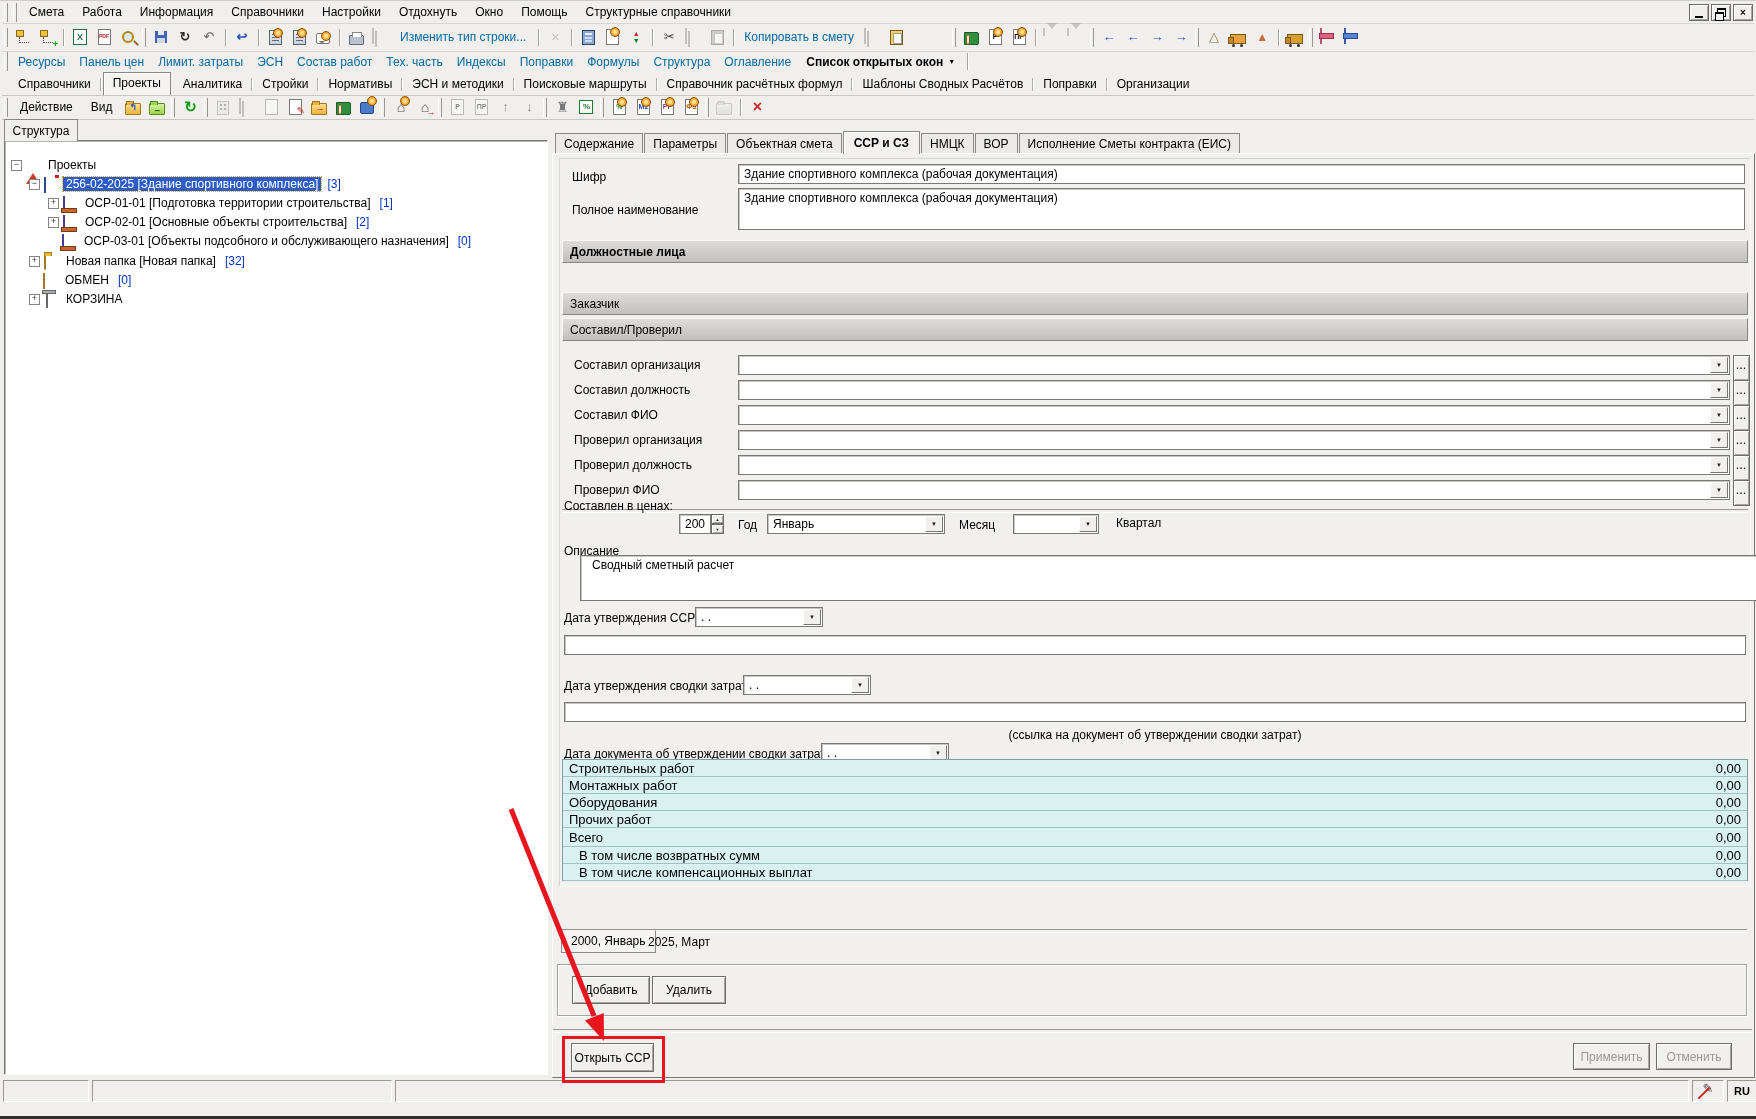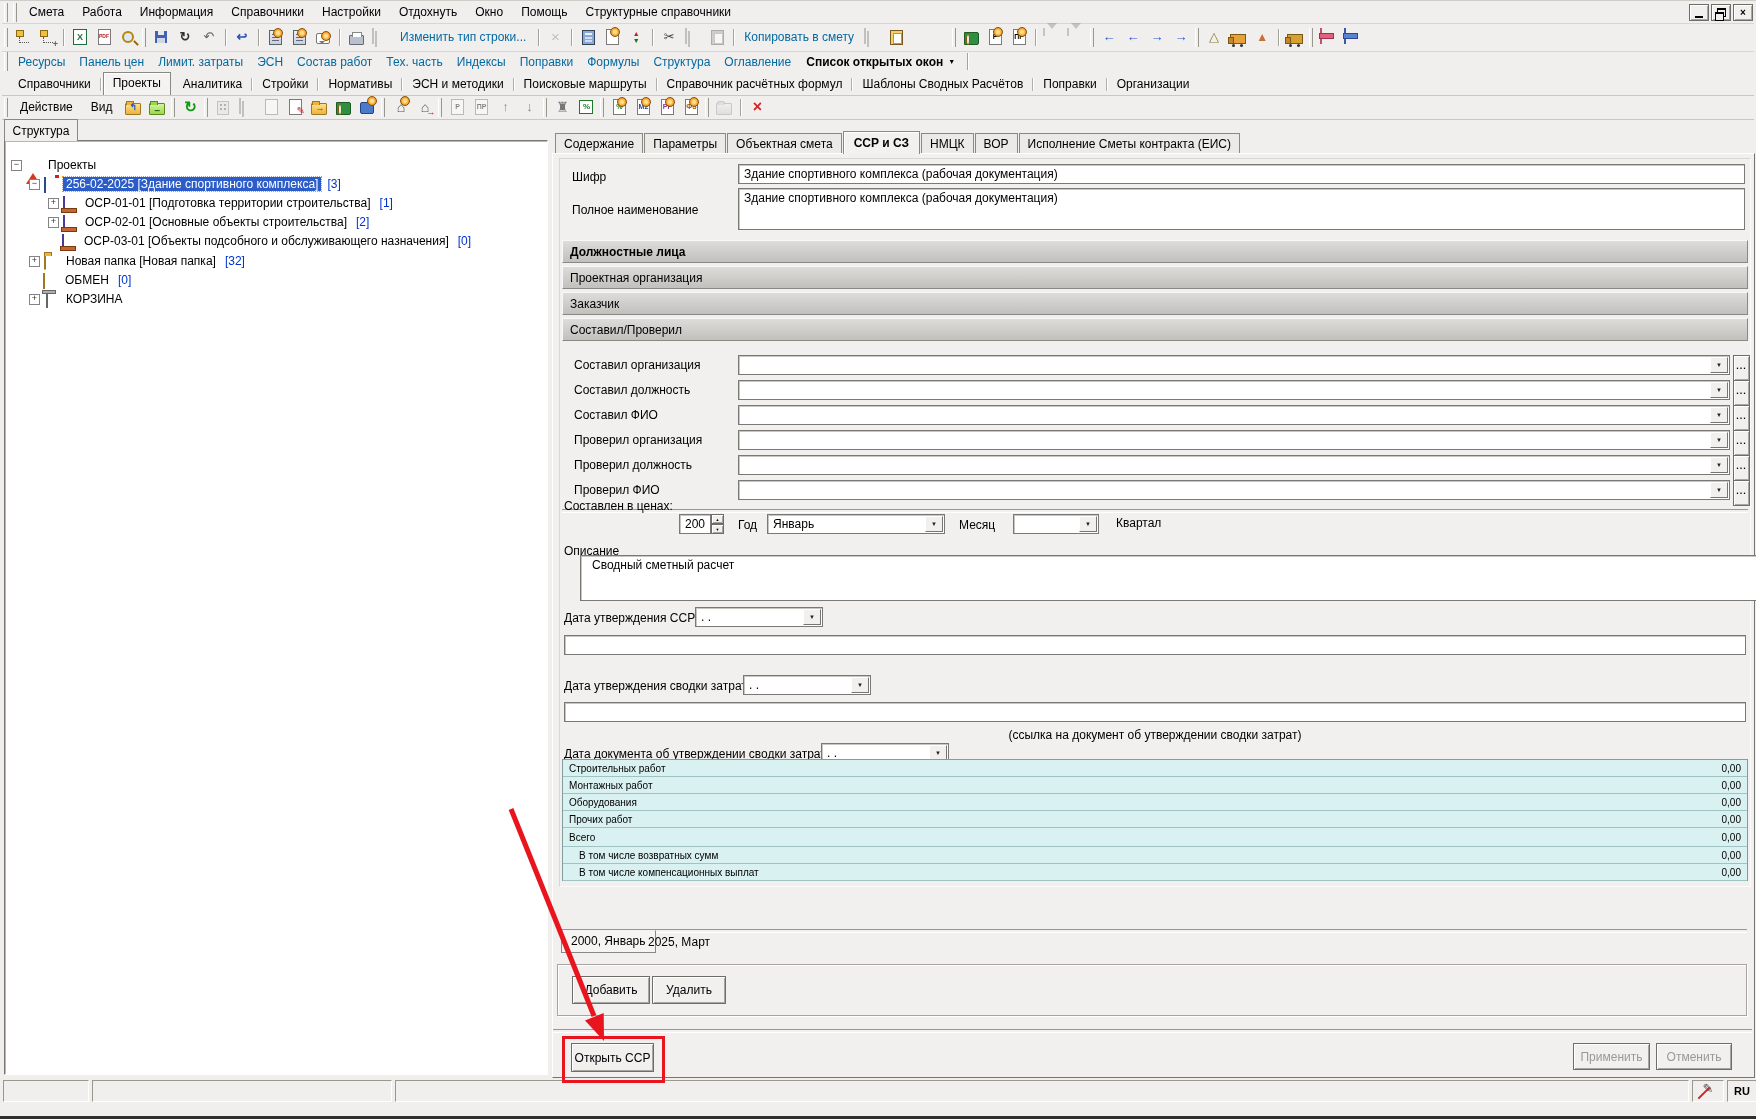--- a/index.html
+++ b/index.html
@@ -123,21 +123,21 @@
   .tin{position:absolute;background:#fff;border:1px solid #7b7975;box-shadow:inset 1px 1px 0 #c8c6c0;font-family:"Liberation Sans",sans-serif;font-size:12px;padding:0 5px;box-sizing:border-box}
   .tarea{position:absolute;background:#fff;border:1px solid #7b7975;box-shadow:inset 1px 1px 0 #c8c6c0;font-size:12px;padding:2px 5px;box-sizing:border-box;overflow:hidden}
   .ghead{position:absolute;left:2px;right:2px;height:23px;background:linear-gradient(#dedcd9,#c2c0bc);border:1px solid;border-color:#f8f8f8 #8a8883 #8a8883 #f8f8f8;display:flex;align-items:center;padding:0 7px;box-sizing:border-box}
   .combo{position:absolute;background:#fff;border:1px solid #7b7975;box-shadow:inset 1px 1px 0 #c8c6c0;height:20px;box-sizing:border-box;display:flex;align-items:center;padding:0 20px 0 5px;font-size:12px;white-space:nowrap;overflow:hidden}
   .combo .dda{position:absolute;right:1px;top:1px;bottom:1px;width:16px;background:#f1f0ee;border:1px solid;border-color:#ffffff #77756f #77756f #ffffff;display:flex;align-items:center;justify-content:center;font-size:6px;color:#222}
   .dots{position:absolute;width:15px;height:20px;font-size:9px;font-weight:bold;letter-spacing:1px;padding-bottom:4px}
   .caption{position:absolute;left:0;right:0;text-align:center;font-size:12px}
   .hline{position:absolute;height:2px;border-top:1px solid #9a978f;border-bottom:1px solid #ffffff}
   
   #totals{position:absolute;left:2px;top:600px;right:2px;border:1px solid #7f9f9f;border-bottom:none}
-  .trow{height:16px;background:#d9f1f1;border-bottom:1px solid #9fc3c3;display:flex;justify-content:space-between;align-items:center;padding:0 6px;font-size:10px}
+  .trow{height:16px;background:#d9f1f1;border-bottom:1px solid #9fc3c3;display:flex;justify-content:space-between;align-items:center;padding:0 6px;font-size:13px}
   .trow.bold{font-weight:normal;height:18px}
   .trow .tl.ind{padding-left:10px}
   
   .ptab{position:absolute;border:1px solid #8a8883;border-top:1px solid #f1f0ee;background:#f5f4f2;padding:3px 9px 4px;font-size:12px}
   
   #statusbar{left:2px;right:2px;top:1077px;height:26px;display:flex;gap:3px;align-items:stretch;padding:2px 1px;box-sizing:border-box}
   .scell{border:1px solid;border-color:#9a978f #ffffff #ffffff #9a978f;background:#f0efee;flex:none}
   .pencil{font-size:13px;color:#555;position:relative;display:flex;align-items:center;justify-content:center;width:100%}
   .pencil::after{content:"";position:absolute;left:3px;top:11px;width:16px;height:2px;background:#d02020;transform:rotate(-45deg)}
   #botline{left:0;right:0;bottom:0;height:3px;background:#2f2f2f}
@@ -521,23 +521,20 @@
 <div id="rpage" class="abs"></div>
 
 <div id="rform" class="abs">
   <span class="flabel" style="left:12px;top:11px">Шифр</span>
   <input class="tin" style="left: 178px; top: 5px; width: 1007px; height: 20px;" value="Здание спортивного комплекса (рабочая документация)">
   <span class="flabel" style="left:12px;top:44px">Полное наименование</span>
   <div class="tarea" style="left:178px;top:29px;width:1007px;height:42px"><span>Здание спортивного комплекса (рабочая документация)</span></div>
 
   <div class="ghead" style="top:81px;font-weight:bold">
       <span>Должностные лица</span>
-    </div>
-  <div class="ghead" style="top:107px">
-      <span>Проектная организация</span>
     </div>
   <div class="ghead" style="top:133px">
       <span>Заказчик</span>
     </div>
   <div class="ghead" style="top:159px">
       <span>Составил/Проверил</span>
     </div>
 
   <span class="flabel" style="left:14px;top:199px">Составил организация</span>
   <div class="combo" style="left:178px;top:196px;width:992px">

